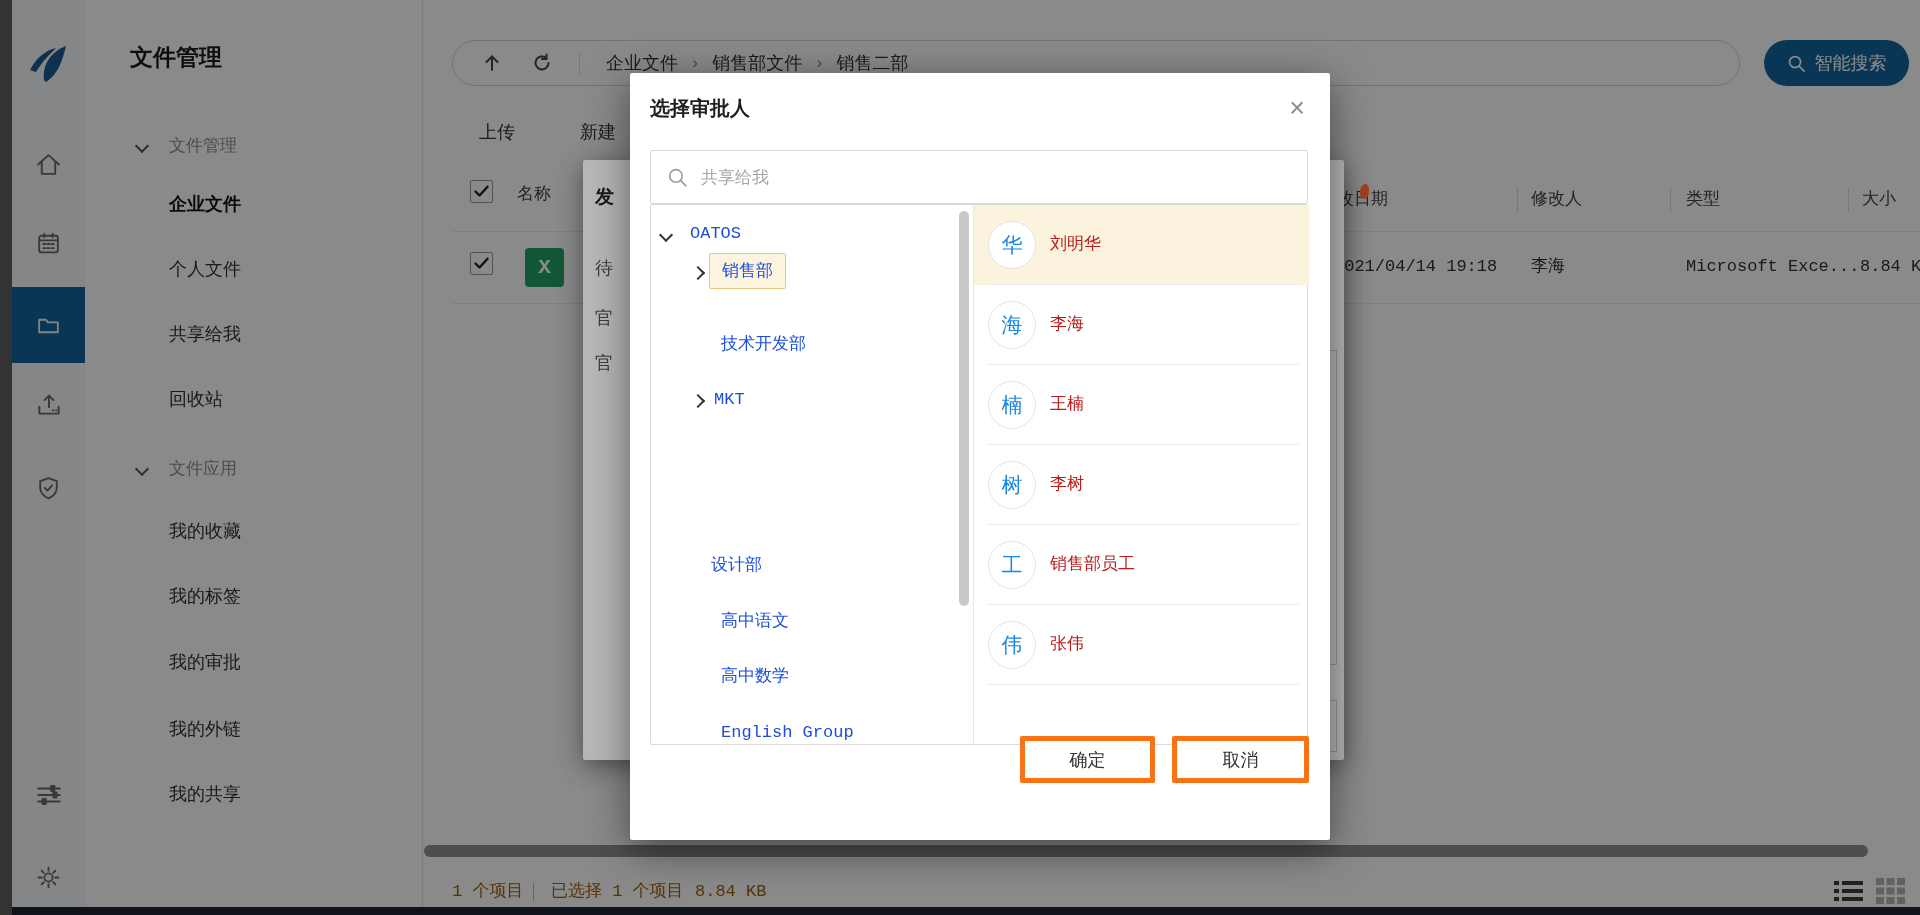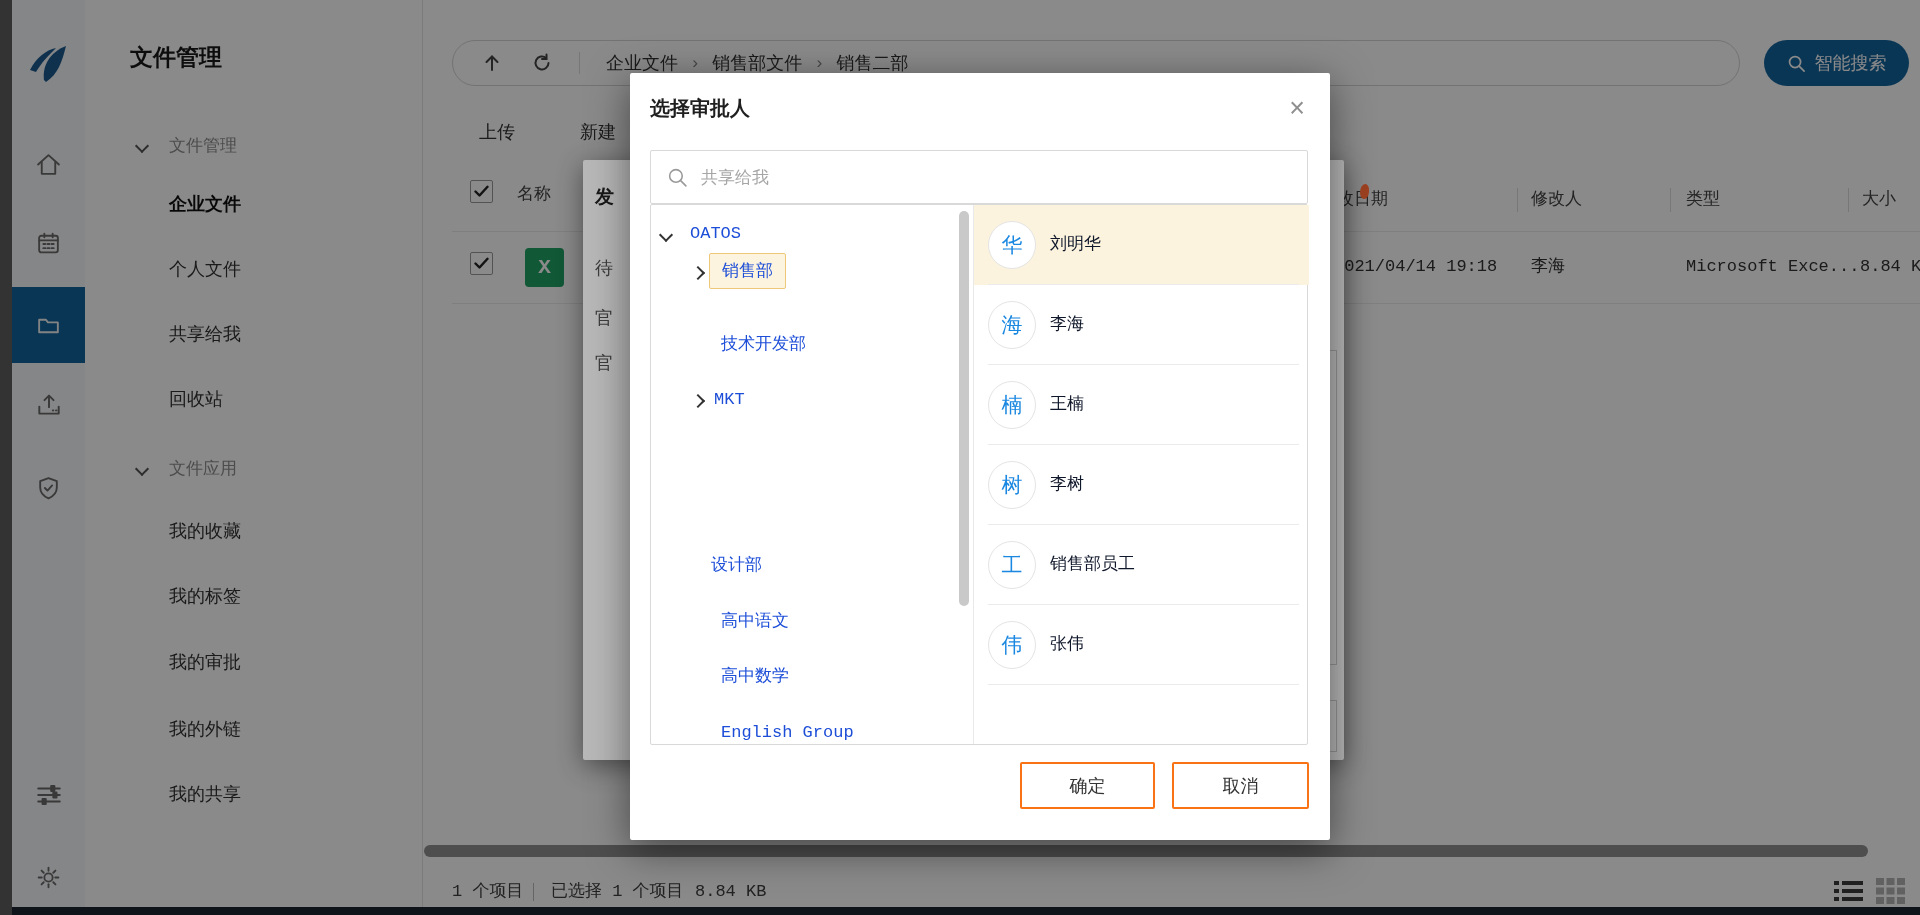--- a/index.html
+++ b/index.html
@@ -43,21 +43,21 @@
       display:flex;align-items:center;justify-content:center;box-sizing:border-box;}
   .hline{position:absolute;height:1px;background:#ececec;}
   .vline{position:absolute;width:1px;background:#ddd;}
   .th{position:absolute;font-size:17px;color:#444;height:24px;line-height:24px;cursor:pointer;}
   .td{position:absolute;font-size:17px;color:#333;height:24px;line-height:24px;white-space:nowrap;}
   .xlsx{position:absolute;left:513px;top:248px;width:39px;height:39px;border-radius:4px;background:#21a366;
         display:flex;align-items:center;justify-content:center;color:#fff;font-weight:bold;font-size:21px;}
 
   
   .hscroll{position:absolute;left:412px;top:845px;width:1444px;height:12px;border-radius:6px;background:#909090;}
-  .status{position:absolute;top:882px;height:20px;line-height:20px;font-size:17px;color:#404040;white-space:nowrap;}
+  .status{position:absolute;top:882px;height:20px;line-height:20px;font-size:17px;color:#a16207;white-space:nowrap;}
   .st-div{position:absolute;left:521px;top:883px;width:1px;height:18px;background:#bdbdbd;}
   .view-ic{position:absolute;top:877px;width:34px;height:28px;display:flex;align-items:center;justify-content:center;cursor:pointer;}
   .page-bottom{position:absolute;left:0;top:907px;width:1920px;height:8px;background:#1c2733;}
 
   
   .ov{position:absolute;left:0;top:0;width:1920px;height:915px;}
   .ov1{background:rgba(0,0,0,0.25);z-index:10;}
   .ov2{background:rgba(0,0,0,0.28);z-index:30;}
   .dialog-behind{position:absolute;left:571px;top:160px;width:761px;height:600px;background:#fff;z-index:20;
                  box-shadow:0 6px 26px rgba(0,0,0,0.45);border-radius:2px;}
@@ -82,22 +82,22 @@
   .tree-row .tl{position:absolute;top:0;height:54px;line-height:54px;font-size:17px;color:#1d4ed8;white-space:nowrap;}
   .tree-row .tl.sel{top:8px;height:36px;line-height:36px;background:#fdf4df;border:1px solid #eec879;border-radius:2px;
                     padding:0 12px;box-sizing:border-box;}
   .scrollthumb{position:absolute;left:308px;top:6px;width:10px;height:395px;border-radius:5px;background:#c9c9c9;cursor:grab;}
   .users{position:absolute;left:323px;top:0;width:335px;height:539px;}
   .user-row{position:absolute;left:0;width:335px;height:80px;cursor:pointer;}
   .user-row.sel{background:#fcf3de;}
   .user-row::after{content:"";position:absolute;left:14px;right:10px;bottom:0;height:1px;background:#ebebeb;}
   .avatar{position:absolute;left:14px;top:16px;width:48px;height:48px;border-radius:50%;border:1px solid #e4e4e4;background:#fff;
           box-sizing:border-box;display:flex;align-items:center;justify-content:center;font-size:21px;color:#1a87e0;}
-  .uname{position:absolute;left:76px;top:0;height:80px;line-height:80px;font-size:17px;color:#0f172a;}
-  .m-btn{position:absolute;top:689px;height:47px;border:2px solid #f97316;border-radius:2px;background:#fff;
+  .uname{position:absolute;left:76px;top:0;height:80px;line-height:80px;font-size:17px;color:#b91c1c;}
+  .m-btn{position:absolute;top:663px;height:47px;border:5px solid #f97316;border-radius:2px;background:#fff;
          display:flex;align-items:center;justify-content:center;font-size:18px;color:#333;box-sizing:border-box;cursor:pointer;}
   .btn-ok{left:390px;width:135px;}
   .btn-cancel{left:542px;width:137px;}
 </style>
 </head>
 <body>
 
 <div id="page">
 
   <div class="rail">

